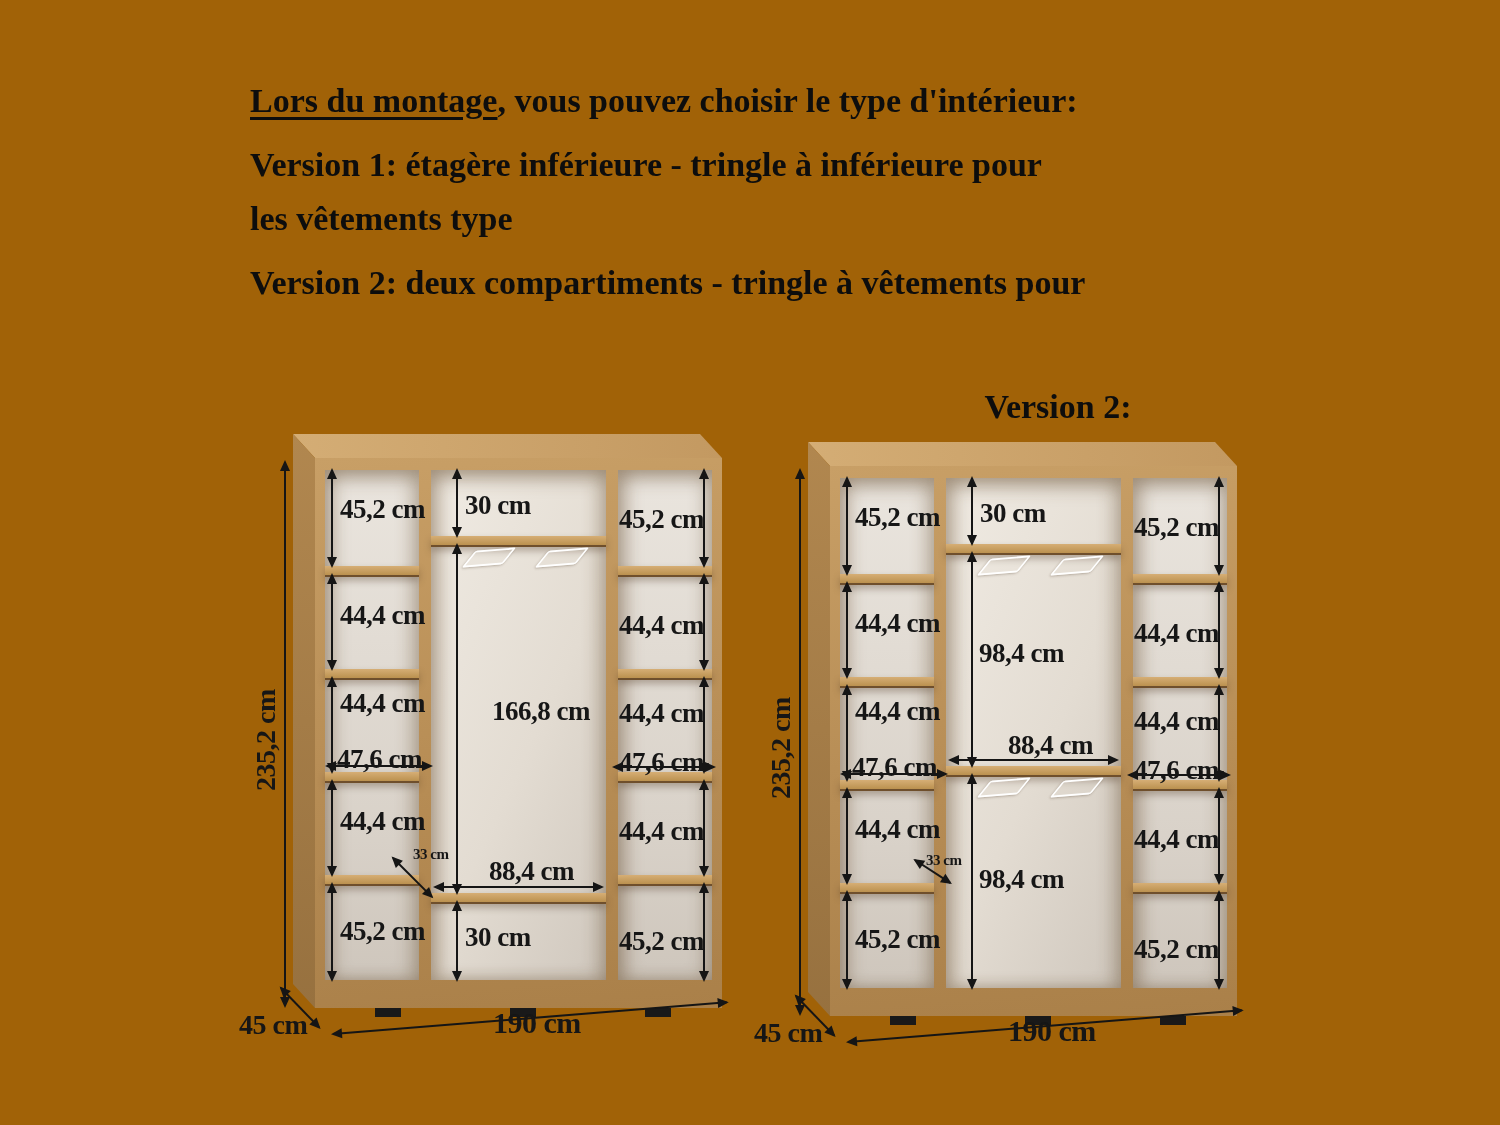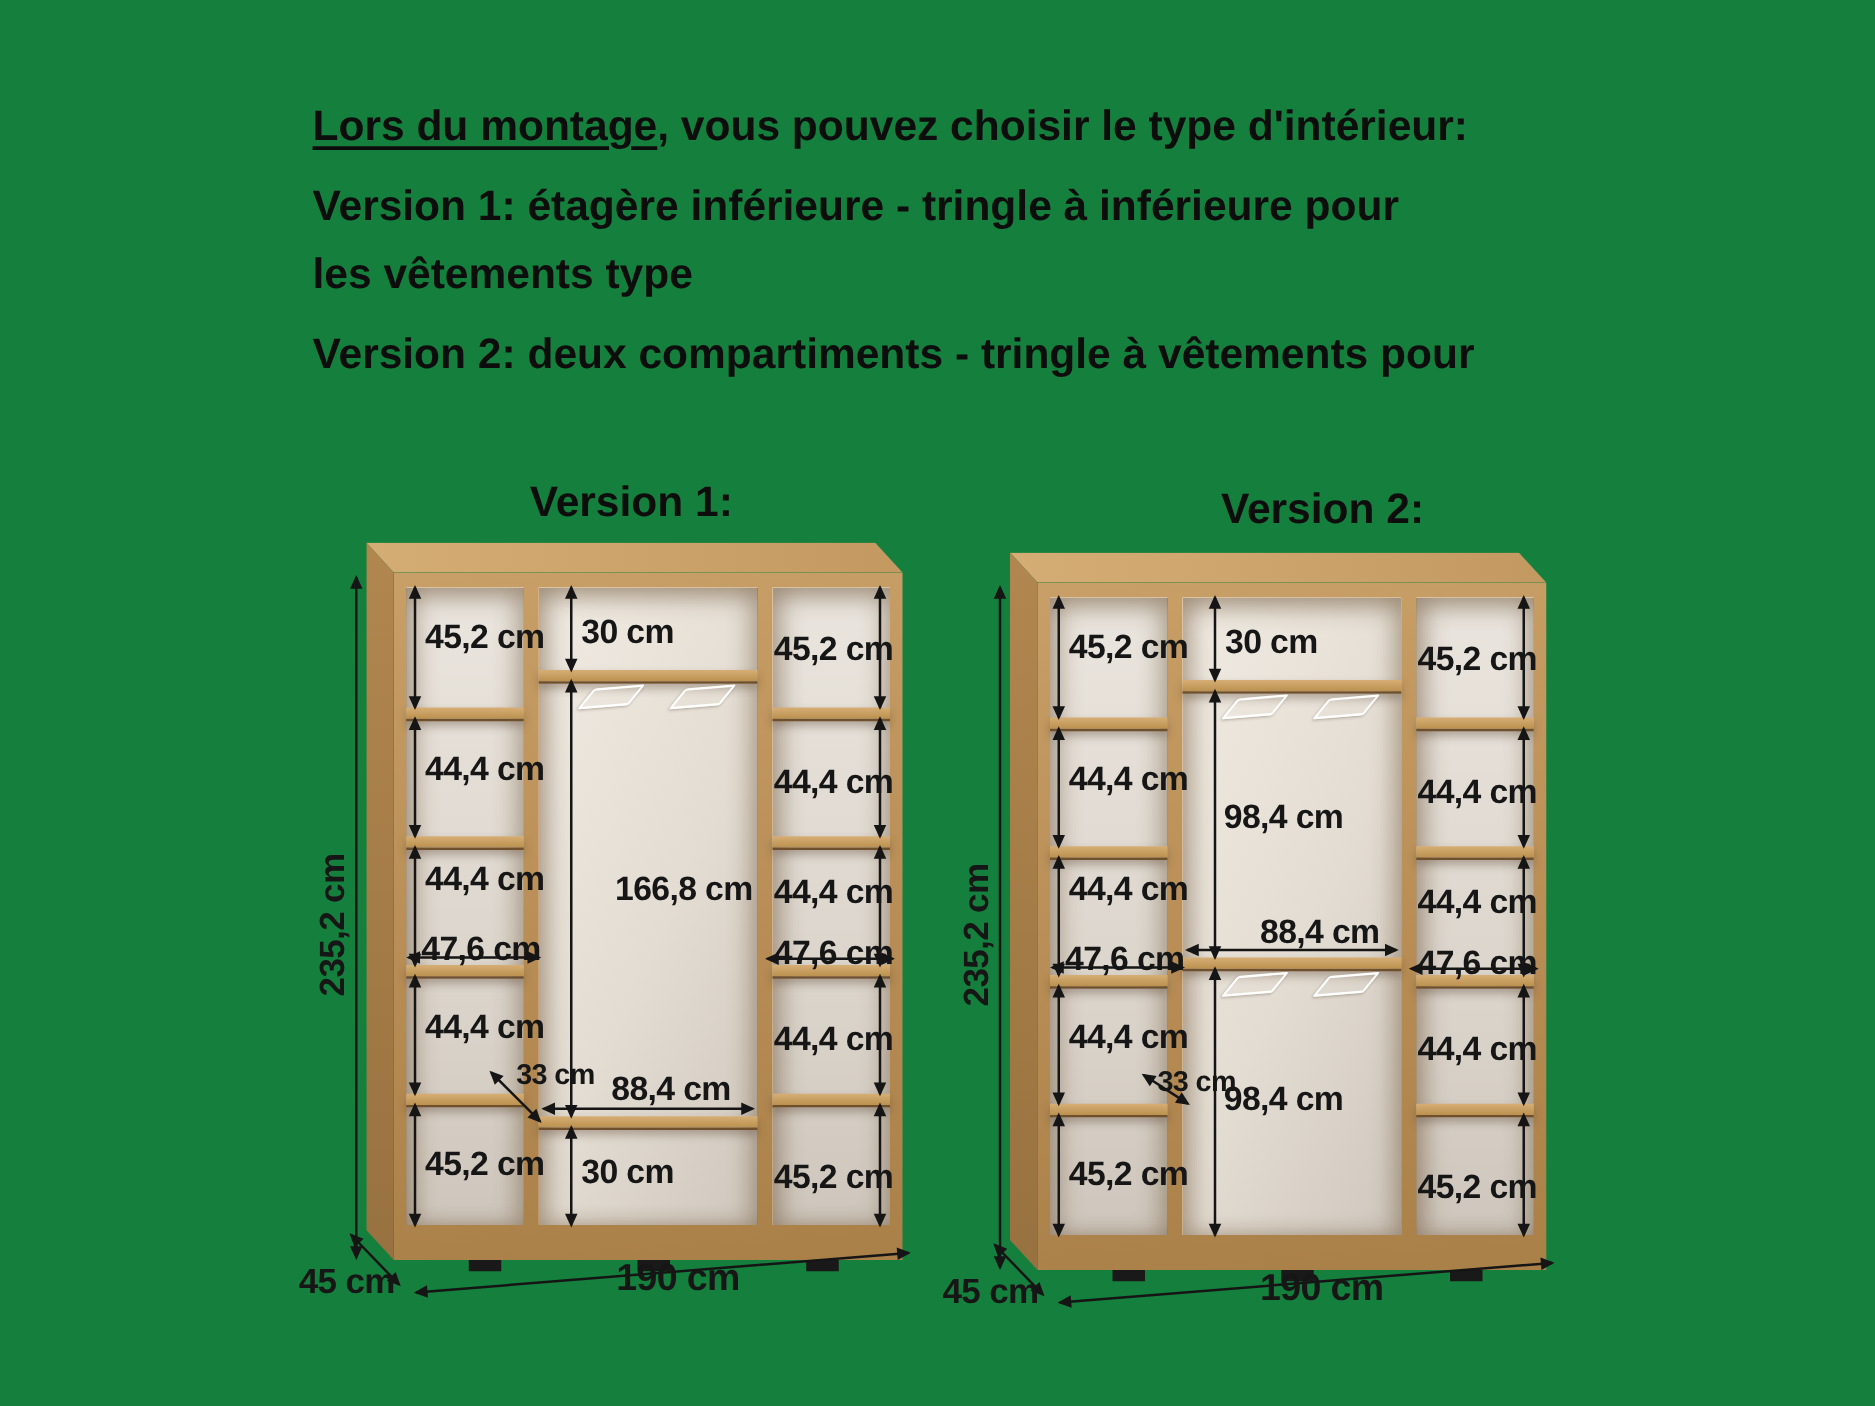--- a/index.html
+++ b/index.html
@@ -1,17 +1,17 @@
 <!DOCTYPE html>
 <html><head>
 <meta charset="utf-8">
 <style>
   html,body{margin:0;padding:0;}
-  .canvas{position:relative;width:1500px;height:1125px;background:#15803d;overflow:hidden;
-          font-family:Liberation Sans, sans-serif;color:#161616;}
+  .canvas{position:relative;width:1500px;height:1125px;background:#a16207;overflow:hidden;
+          font-family:Liberation Serif, serif;color:#161616;}
   
   .intro{position:absolute;left:250px;top:74px;font-weight:700;font-size:34px;color:#0d0d0d;}
   .il{line-height:54px;white-space:nowrap;}
   .gap{margin-top:10px;}
   .u{text-decoration:underline;text-decoration-thickness:3px;text-underline-offset:5px;}
   .vtitle{position:absolute;width:260px;text-align:center;font-weight:700;font-size:34px;color:#0d0d0d;}
   .t1{left:375px;top:383px;}
   .t2{left:928px;top:388px;}
   
   .wardrobe{position:absolute;width:500px;height:690px;}
@@ -58,38 +58,37 @@
   .harr::after{content:"";position:absolute;right:-2px;top:50%;margin-top:-5.5px;
     border-top:5.5px solid transparent;border-bottom:5.5px solid transparent;border-left:11px solid #151515;}
   .darr{transform-origin:0 50%;}
   
   .aL{left:86px;}.aR{left:458px;}
   .cA{top:50px;height:96px;}.cB{top:155px;height:94px;}.cC{top:258px;height:94px;}
   .cD{top:361px;height:94px;}.cE{top:464px;height:96px;}
   .aH{left:39px;top:42px;height:544px;}
   
   .dlabel{position:absolute;font-weight:700;font-size:27px;white-space:nowrap;color:#161616;letter-spacing:-0.5px;}
-  .small{font-size:23px;text-align:center;}
+  .small{font-size:15px;text-align:center;}
   .labH{left:-60px;top:305px;width:160px;height:30px;text-align:center;transform:rotate(-90deg);font-size:28px;}
   .labD{left:-6px;top:589px;font-size:28px;}
   .labW{left:248px;top:586px;font-size:30px;}
 </style>
 </head>
 <body>
 
 <div class="canvas">
 
   <div class="intro">
     <div class="il"><span class="u">Lors du montage</span><span>, vous pouvez choisir le type d'intérieur:</span></div>
     <div class="il gap">Version 1: étagère inférieure - tringle à inférieure pour</div>
     <div class="il">les vêtements type</div>
     <div class="il gap">Version 2: deux compartiments - tringle à vêtements pour</div>
   </div>
 
-  <div class="vtitle t1">Version 1:</div>
   <div class="vtitle t2">Version 2:</div>
 
   <div class="wardrobe w1">
     <div class="topface"></div>
     <div class="sideface"></div>
     <div class="front">
       <div class="bay bayL"></div>
       <div class="bay bayM"></div>
       <div class="bay bayR"></div>
       <div class="shelf sL y1"></div>

